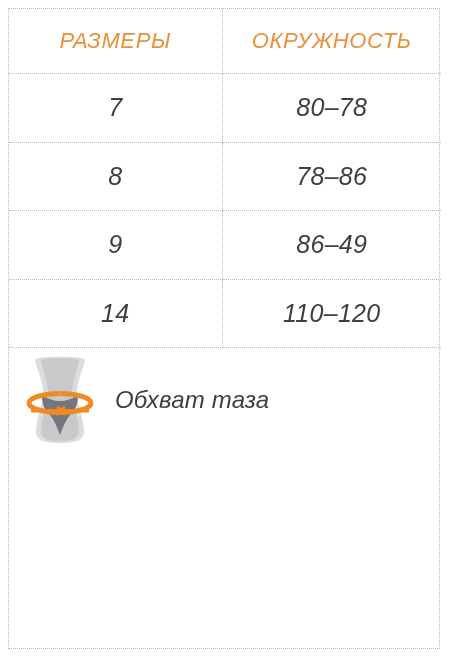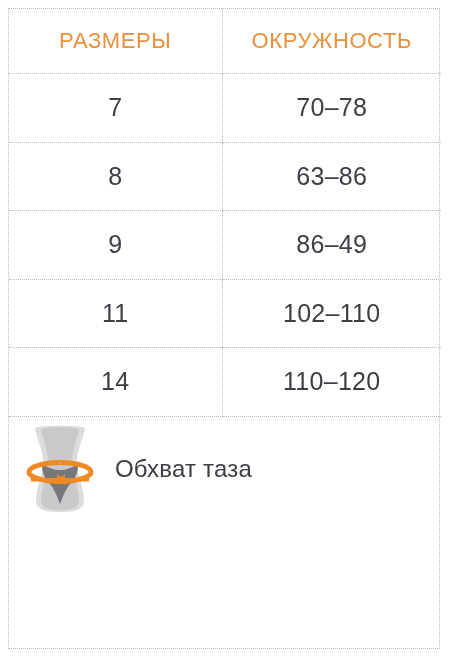--- a/index.html
+++ b/index.html
@@ -35,20 +35,21 @@
   .chart-table col.col-circ { width: 219px; }
 
   .chart-table th,
   .chart-table td {
     border-right: 1px dotted #b9b9bd;
     border-bottom: 1px dotted #b9b9bd;
     text-align: center;
     vertical-align: middle;
     padding: 0;
     font-weight: normal;
+    font-style: italic;
   }
   .chart-table th:last-child,
   .chart-table td:last-child {
     border-right: none;
   }
 
   .header-row th {
     height: 64px;
     color: #e8903a;
     font-size: 22px;
@@ -103,33 +104,29 @@
     </colgroup>
     <thead>
       <tr class="header-row">
         <th>РАЗМЕРЫ</th>
         <th>ОКРУЖНОСТЬ</th>
       </tr>
     </thead>
     <tbody>
       <tr class="data-row">
         <td>7</td>
-        <td>70–78</td>
+        <td>80–78</td>
       </tr>
       <tr class="data-row">
         <td>8</td>
-        <td>63–86</td>
+        <td>78–86</td>
       </tr>
       <tr class="data-row">
         <td>9</td>
         <td>86–49</td>
-      </tr>
-      <tr class="data-row">
-        <td>11</td>
-        <td>102–110</td>
       </tr>
       <tr class="data-row">
         <td>14</td>
         <td>110–120</td>
       </tr>
       <tr class="footer-row">
         <td colspan="2">
           <div class="footer-inner">
             <svg class="pelvis-icon" viewBox="0 0 78 94">
 

